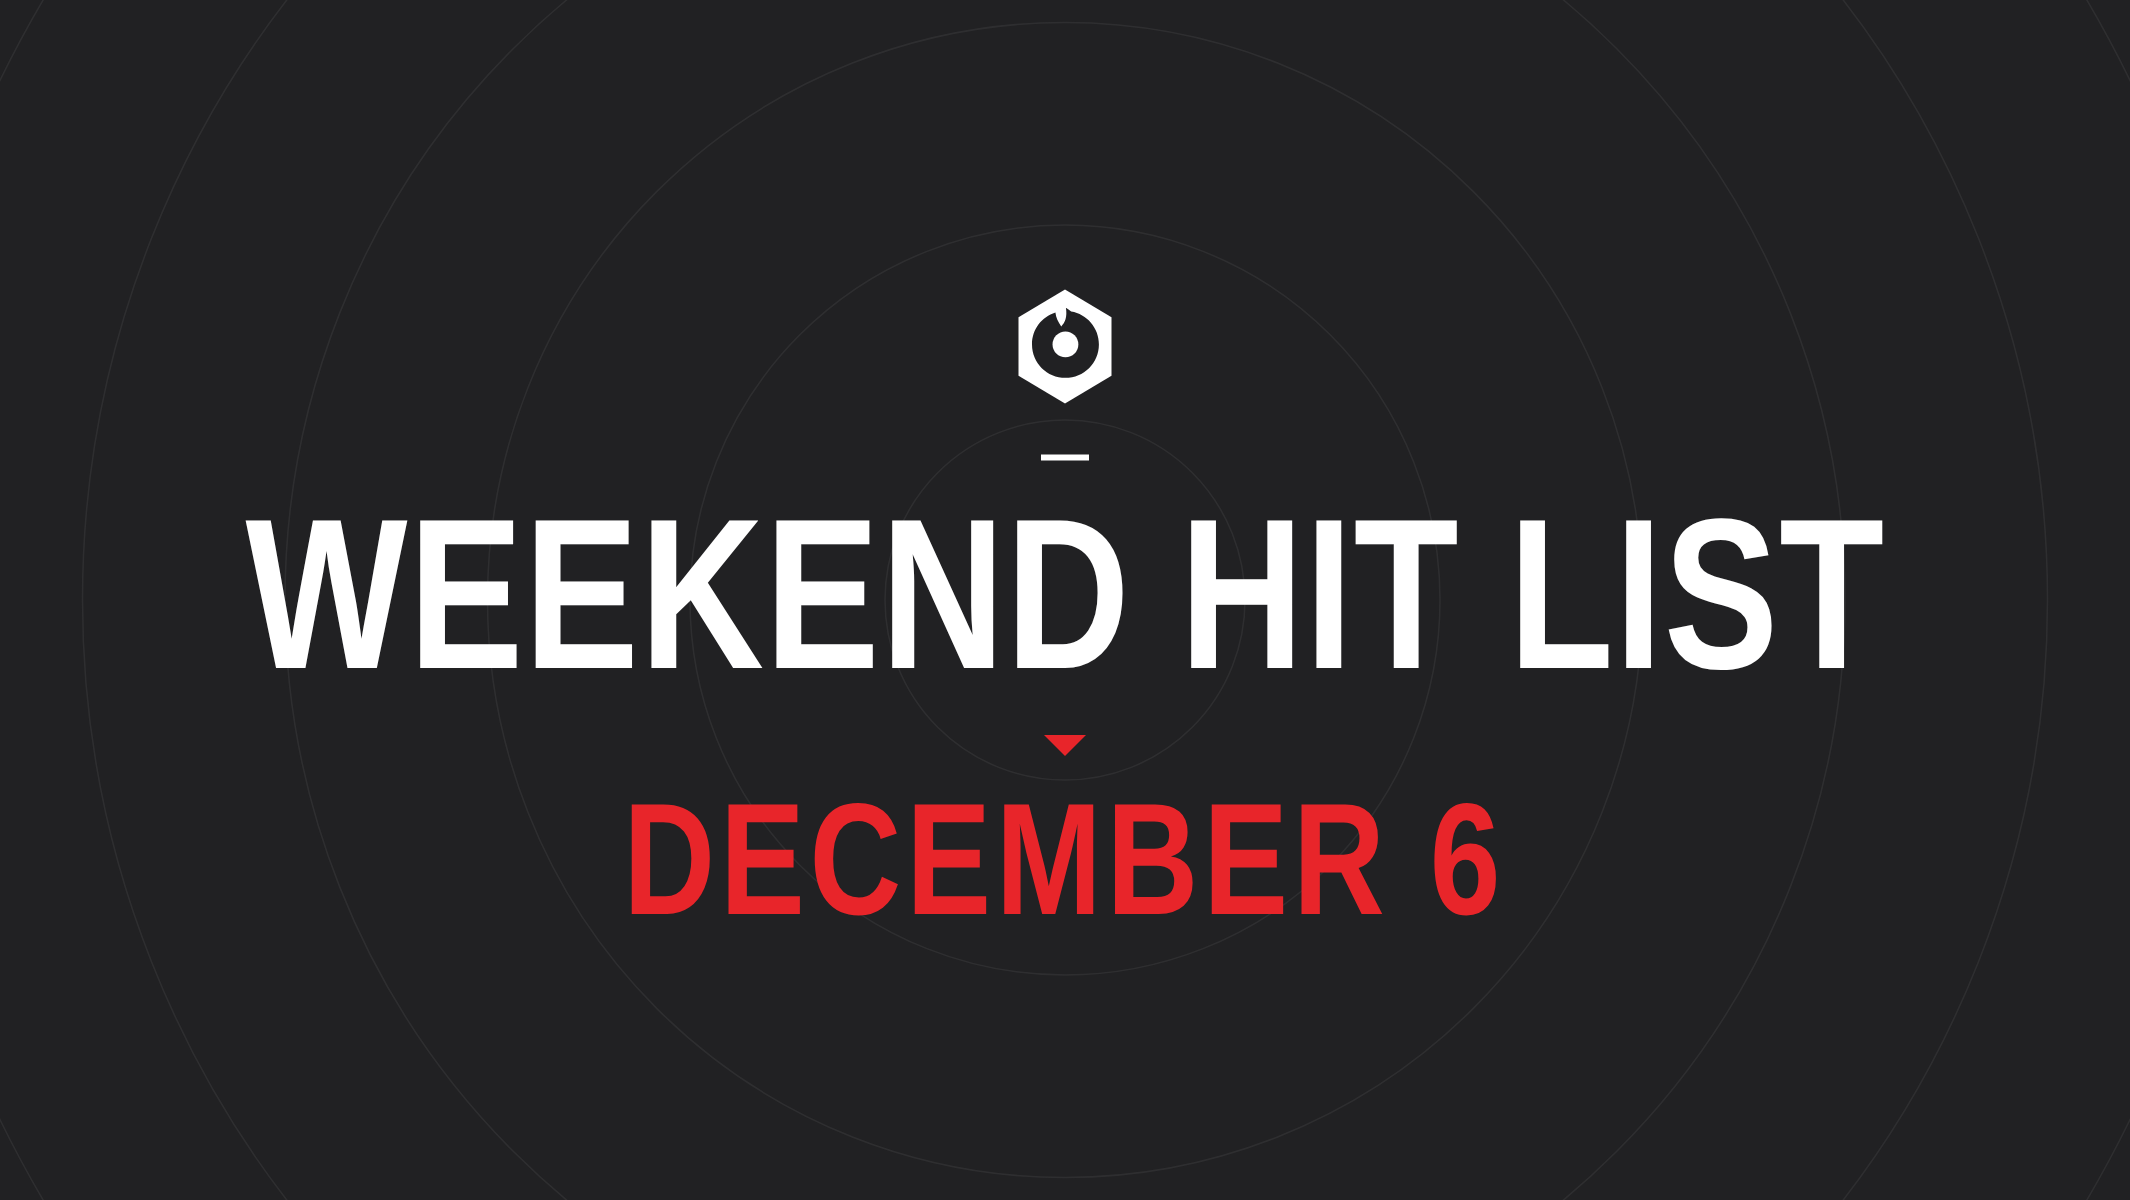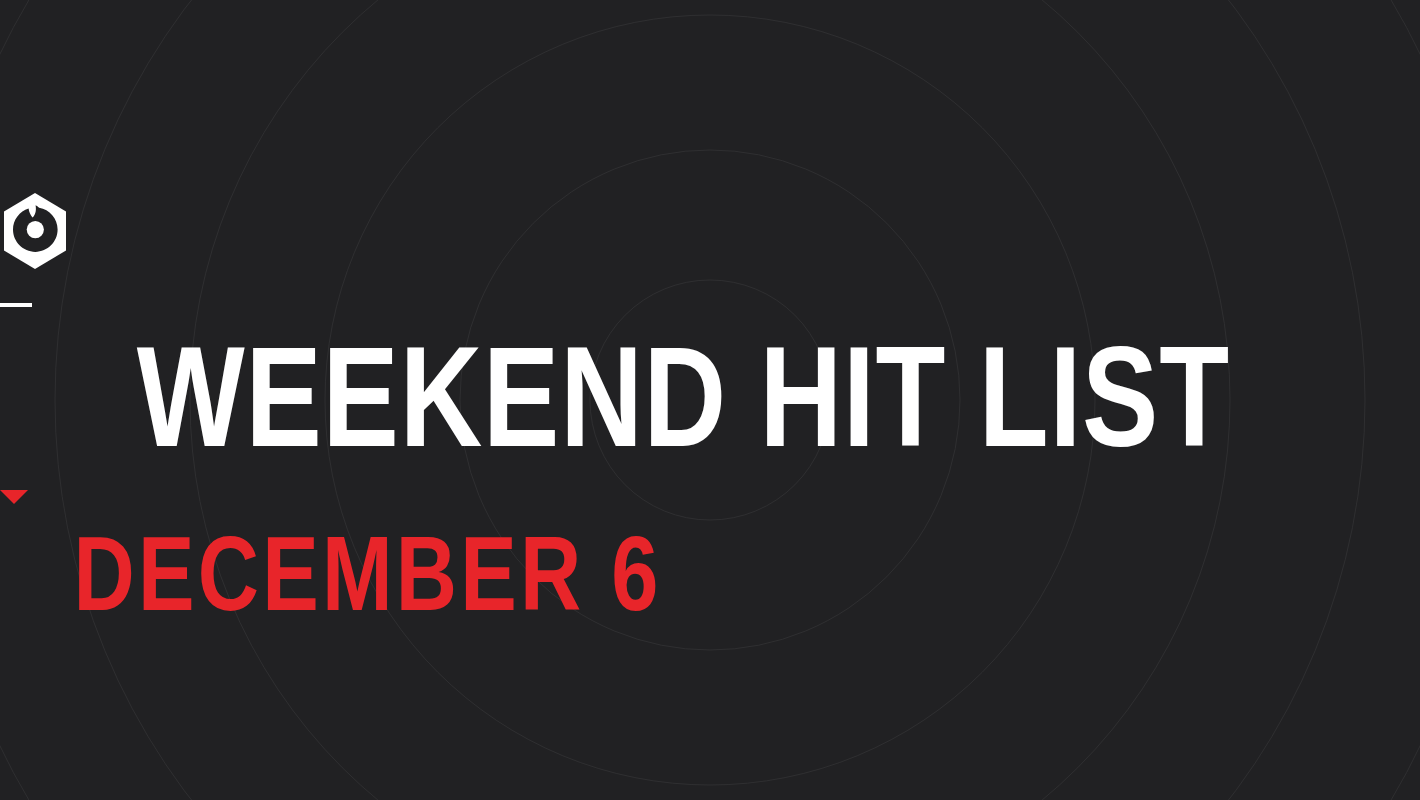--- a/index.html
+++ b/index.html
@@ -37,21 +37,21 @@
   }
 
   
   #content {
     position:absolute;
     left:0; top:0;
     width:1420px;
     height:800px;
     display:flex;
     flex-direction:column;
-    align-items:flex-start;
+    align-items:center;
     justify-content:flex-start;
   }
 
   
   .logo-wrap {
     margin-top:192px;
     width:70px;
     height:78px;
     display:block;
     line-height:0;

